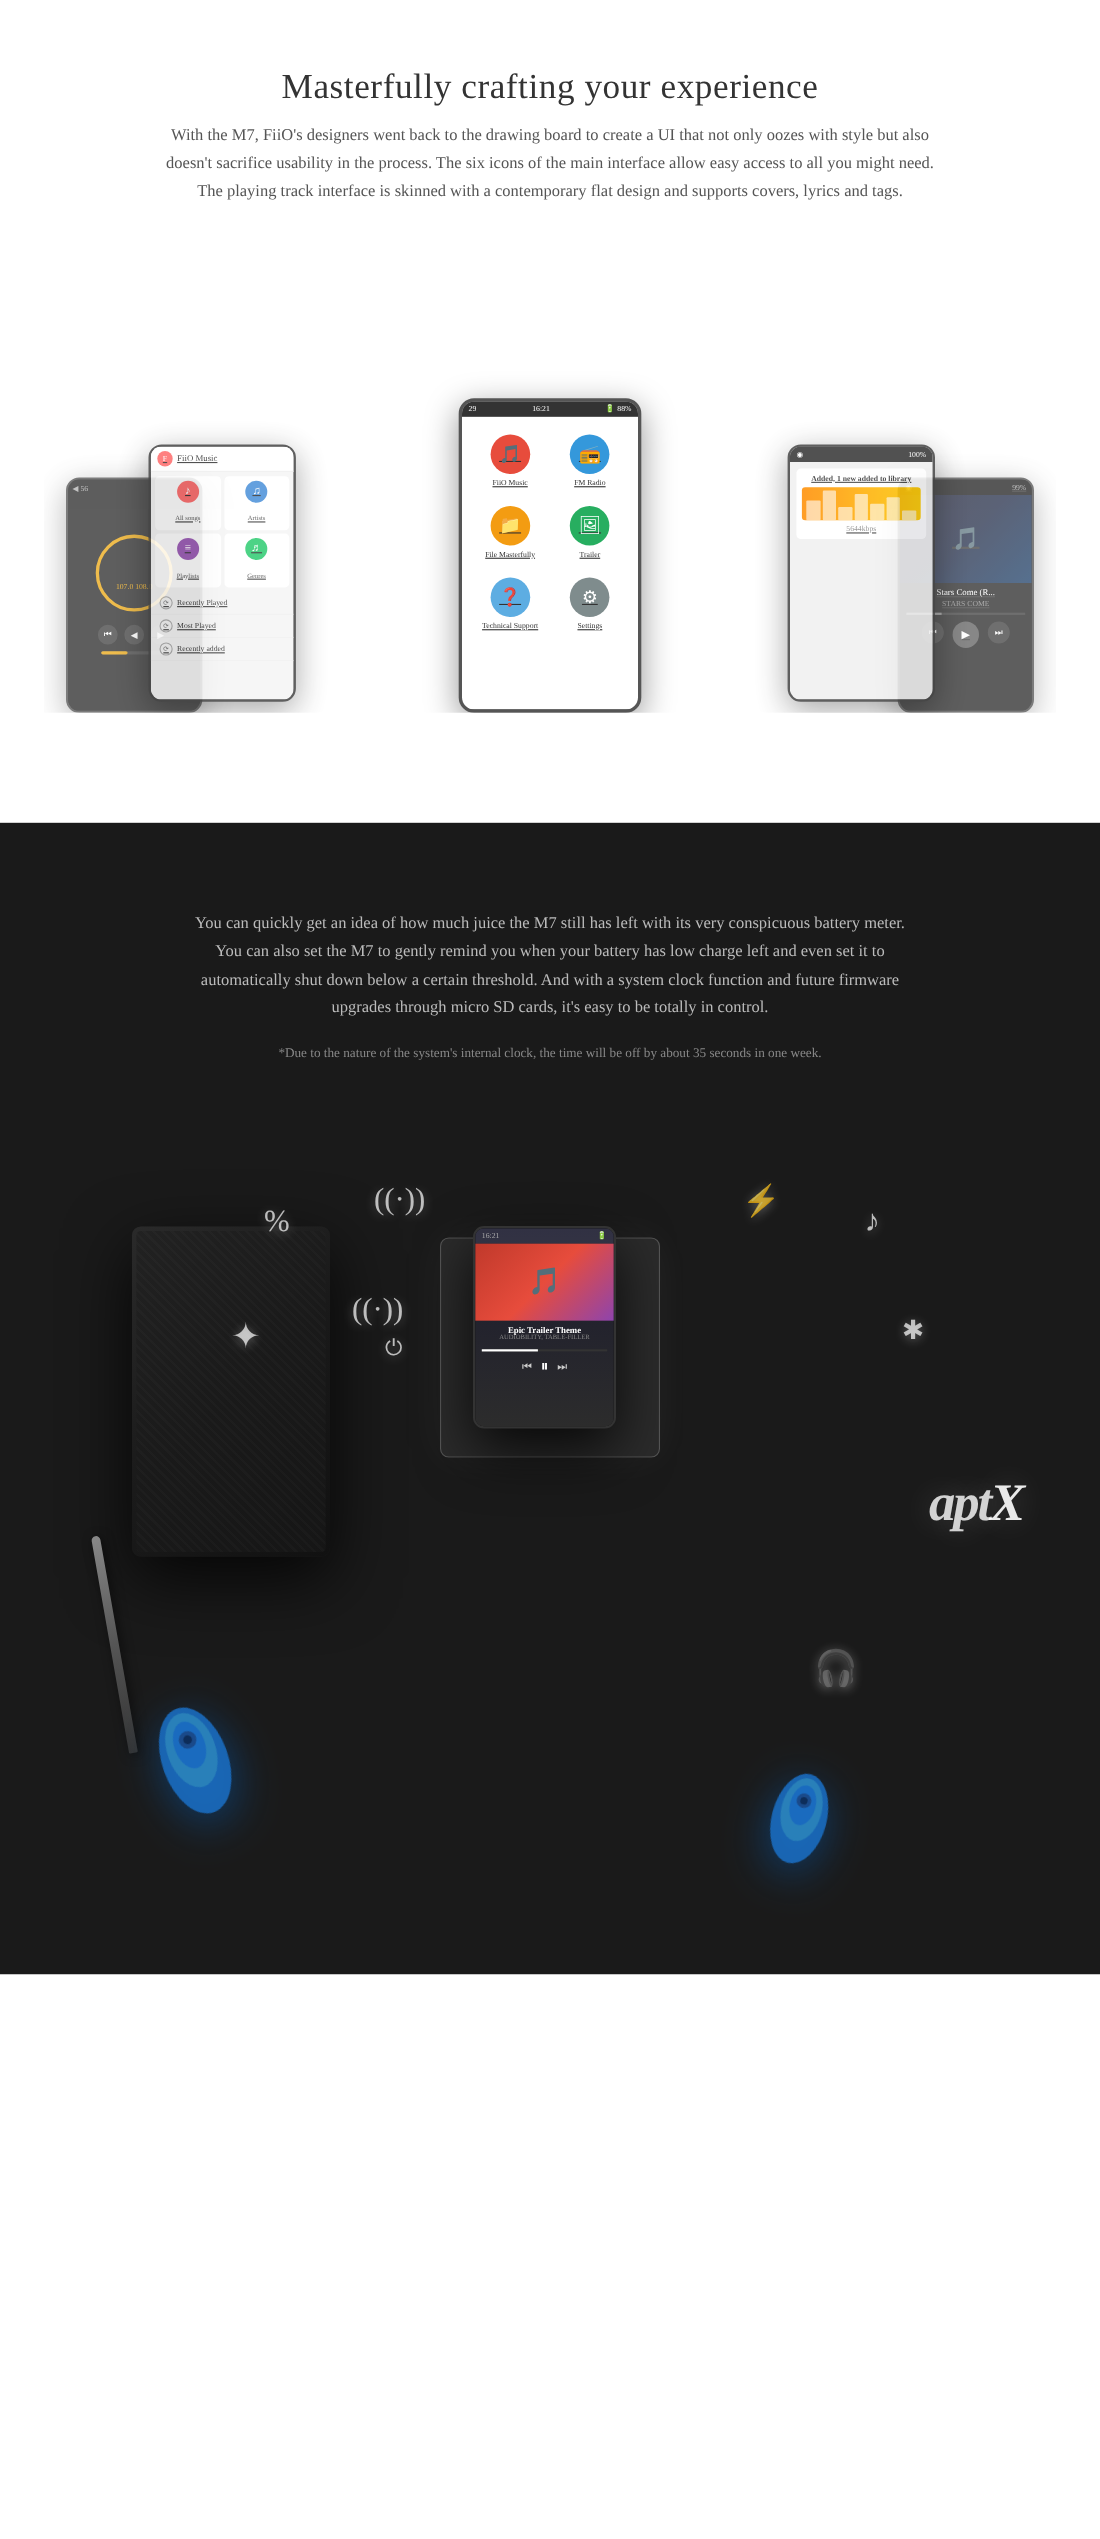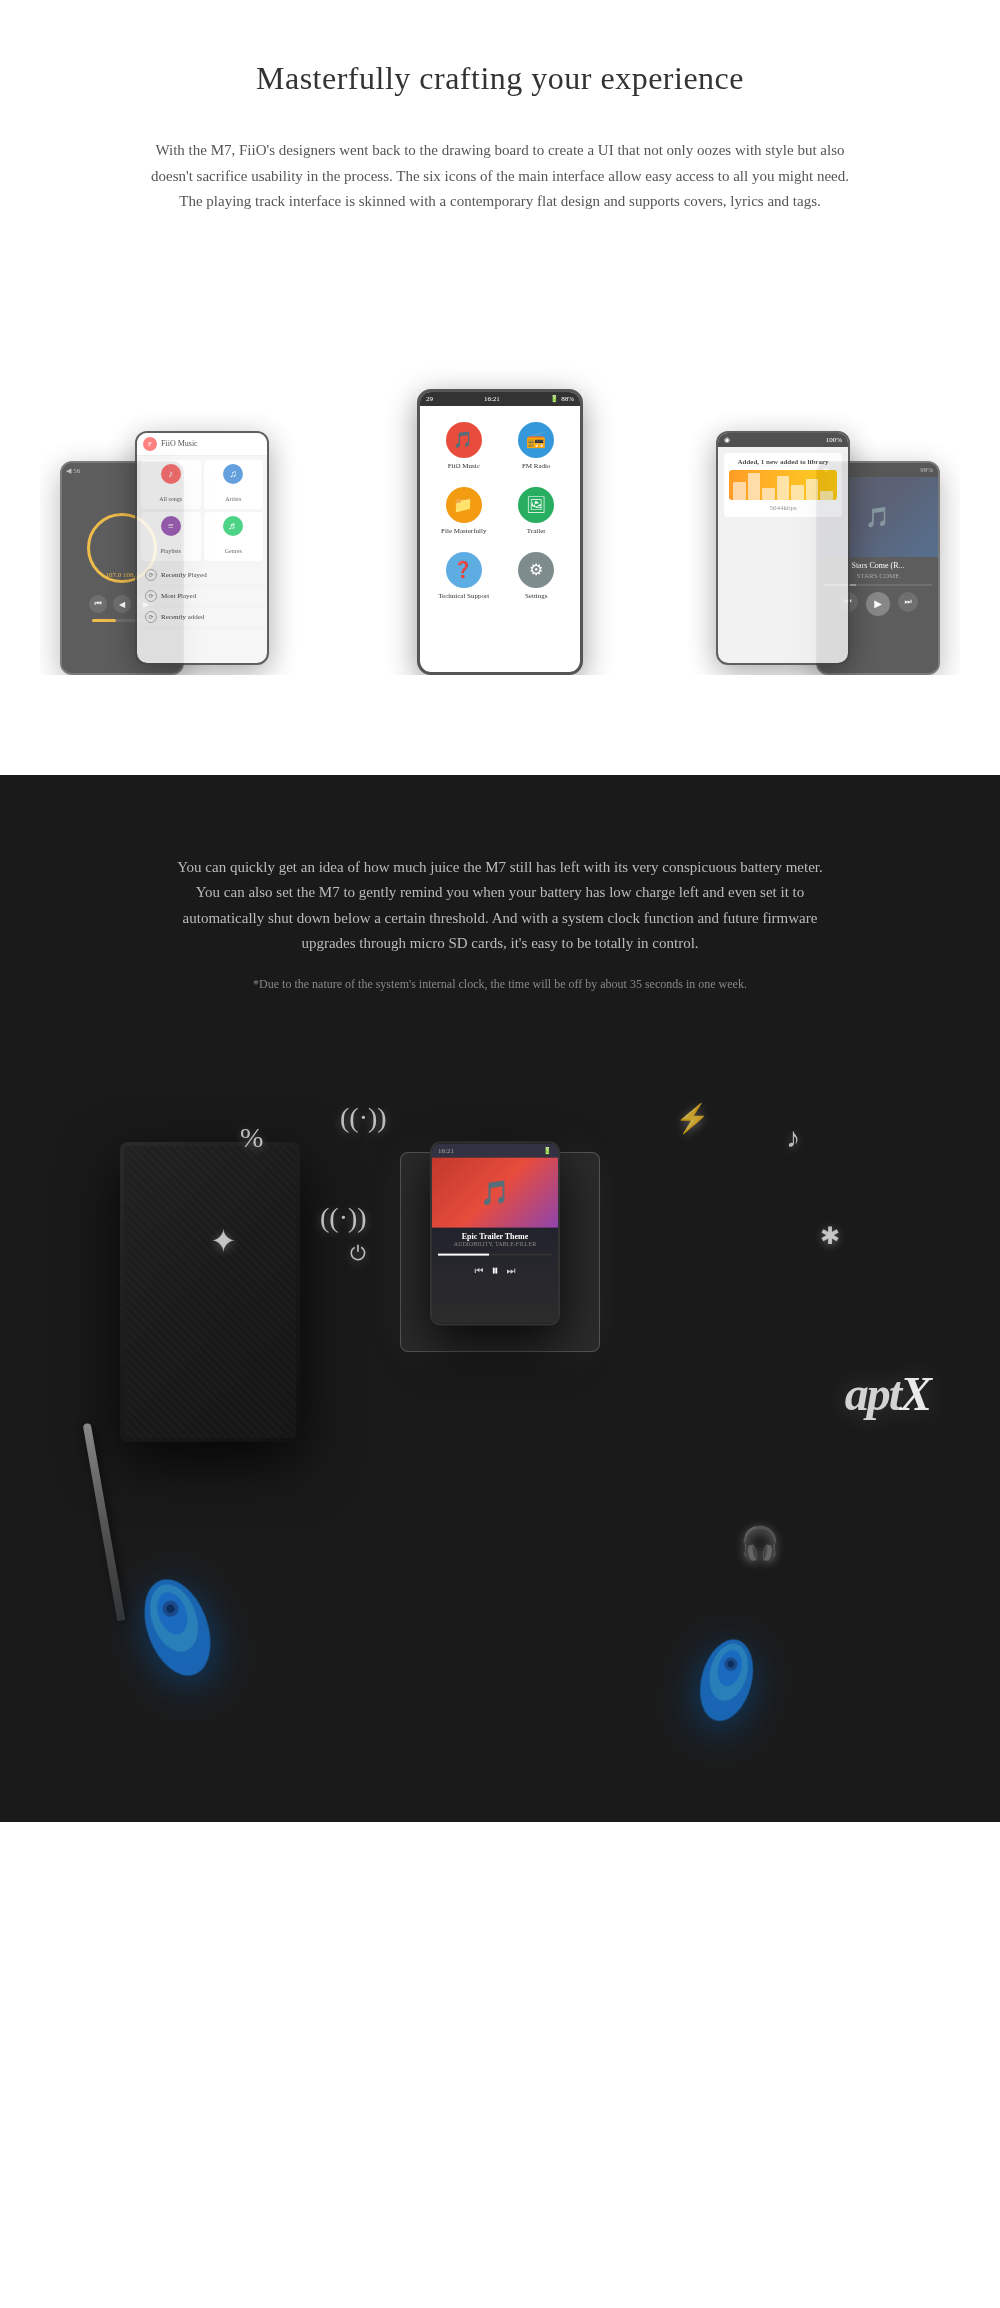--- a/index.html
+++ b/index.html
@@ -13,21 +13,21 @@
     
     .section-crafting {
       background: #fff;
       padding: 60px 40px 40px;
       text-align: center;
     }
     .section-crafting h2 {
       font-size: 32px;
       font-weight: 300;
       color: #333;
-      margin-bottom: 41px;
+      margin-bottom: 14px;
       letter-spacing: 0.5px;
     }
     .section-crafting p {
       font-size: 15px;
       line-height: 1.7;
       color: #555;
       max-width: 700px;
       margin: 0 auto 40px;
     }
 
@@ -42,20 +42,21 @@
       overflow: hidden;
       margin: 20px 0 60px;
     }
 
     
     .device-wrapper {
       position: absolute;
       display: flex;
       flex-direction: column;
       align-items: center;
+      text-decoration: underline;
     }
 
     
     .device-far-left {
       left: 20px;
       bottom: 0;
       z-index: 1;
       opacity: 0.7;
     }
     .device-left {
@@ -121,21 +122,21 @@
     .dial-circle {
       width: 70px;
       height: 70px;
       border-radius: 50%;
       border: 3px solid #e8a000;
       position: relative;
       margin-bottom: 8px;
     }
     .dial-numbers {
       position: absolute;
-      bottom: 1px;
+      bottom: 16px;
       left: 50%;
       transform: translateX(-50%);
       font-size: 7px;
       color: #e8a000;
       white-space: nowrap;
     }
     .transport-buttons {
       display: flex;
       gap: 6px;
       margin-top: 4px;

